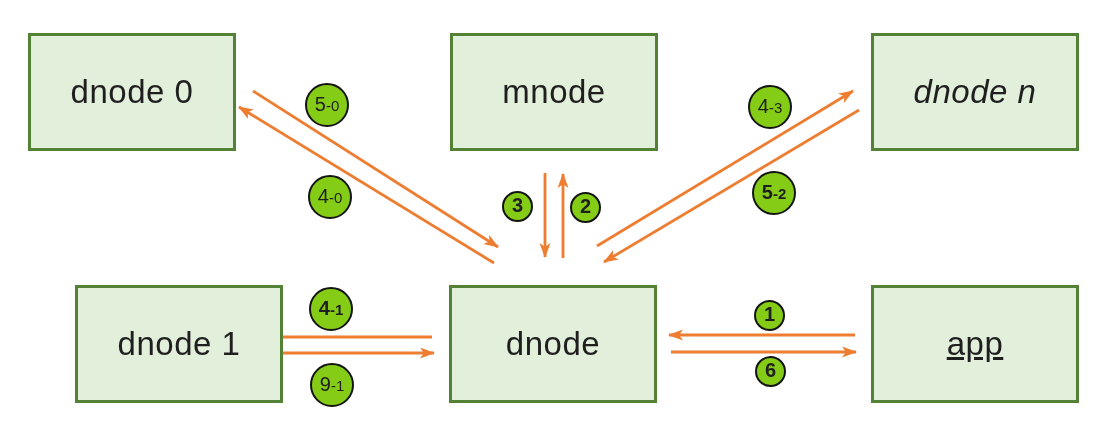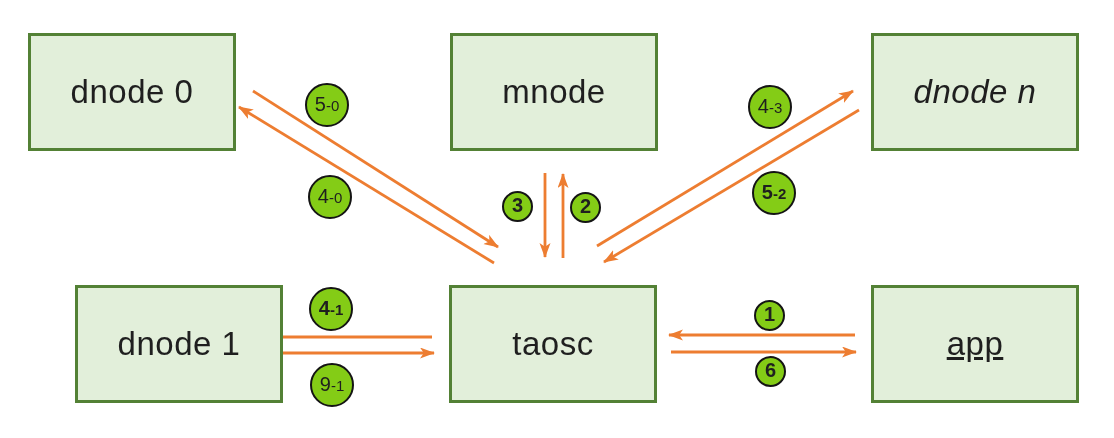--- a/index.html
+++ b/index.html
@@ -112,21 +112,21 @@
   <div class="node" id="n-mnode">
     <span>mnode</span>
   </div>
   <div class="node" id="n-dnoden">
     <span>dnode n</span>
   </div>
   <div class="node" id="n-dnode1">
     <span>dnode 1</span>
   </div>
   <div class="node" id="n-taosc">
-    <span>taosc</span>
+    <span>dnode</span>
   </div>
   <div class="node" id="n-app">
     <span>app</span>
   </div>
 
   <div class="clabel lg" id="l-5-0">5-0</div>
   <div class="clabel lg" id="l-4-0">4-0</div>
   <div class="clabel sm" id="l-3">3</div>
   <div class="clabel sm" id="l-2">2</div>
   <div class="clabel lg" id="l-4-2">4-3</div>

